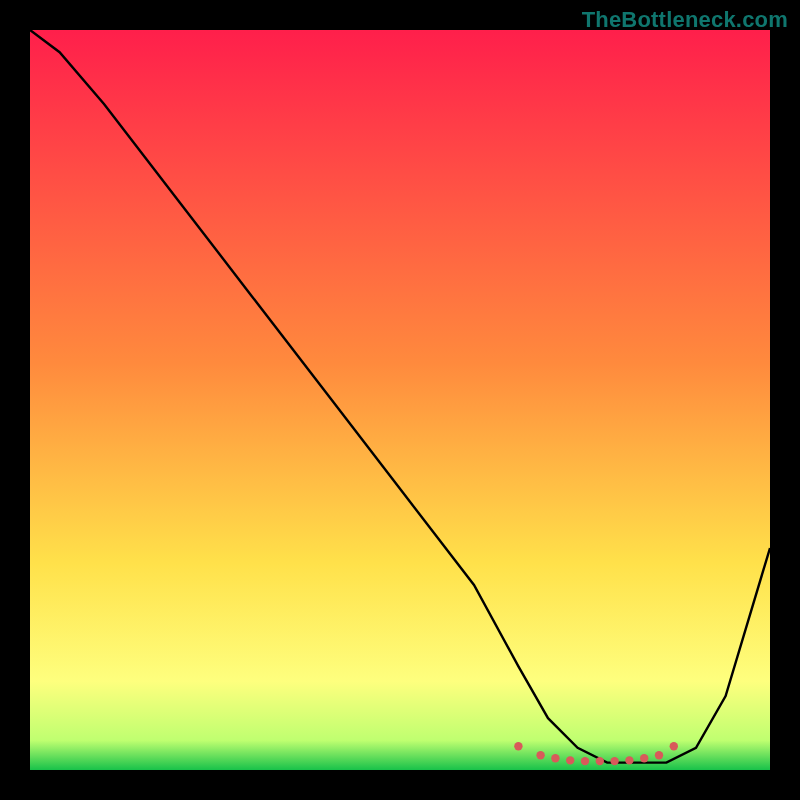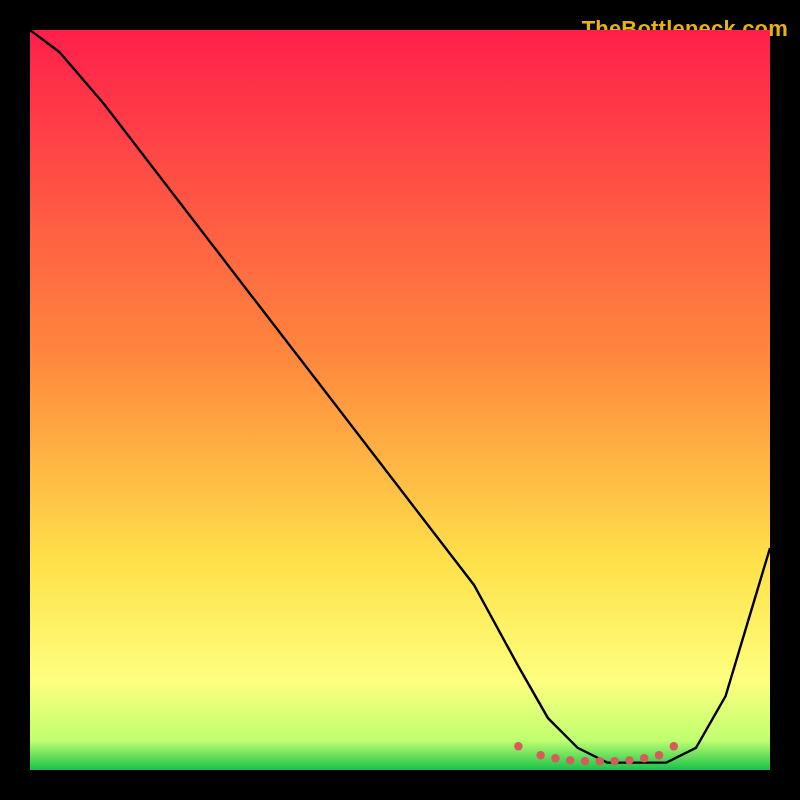--- a/index.html
+++ b/index.html
@@ -12,23 +12,23 @@
     font-family: Arial, Helvetica, sans-serif;
   }
   .frame {
     position: relative;
     width: 800px;
     height: 800px;
     background: #000;
   }
   .watermark {
     position: absolute;
-    top: 16px;
+    top: 7px;
     right: 12px;
-    color: #eab308;
+    color: #0f766e;
     font-size: 22px;
     font-weight: 600;
     letter-spacing: 0.2px;
     user-select: none;
   }
   .plot-area {
     position: absolute;
     left: 30px;
     top: 30px;
     width: 740px;

